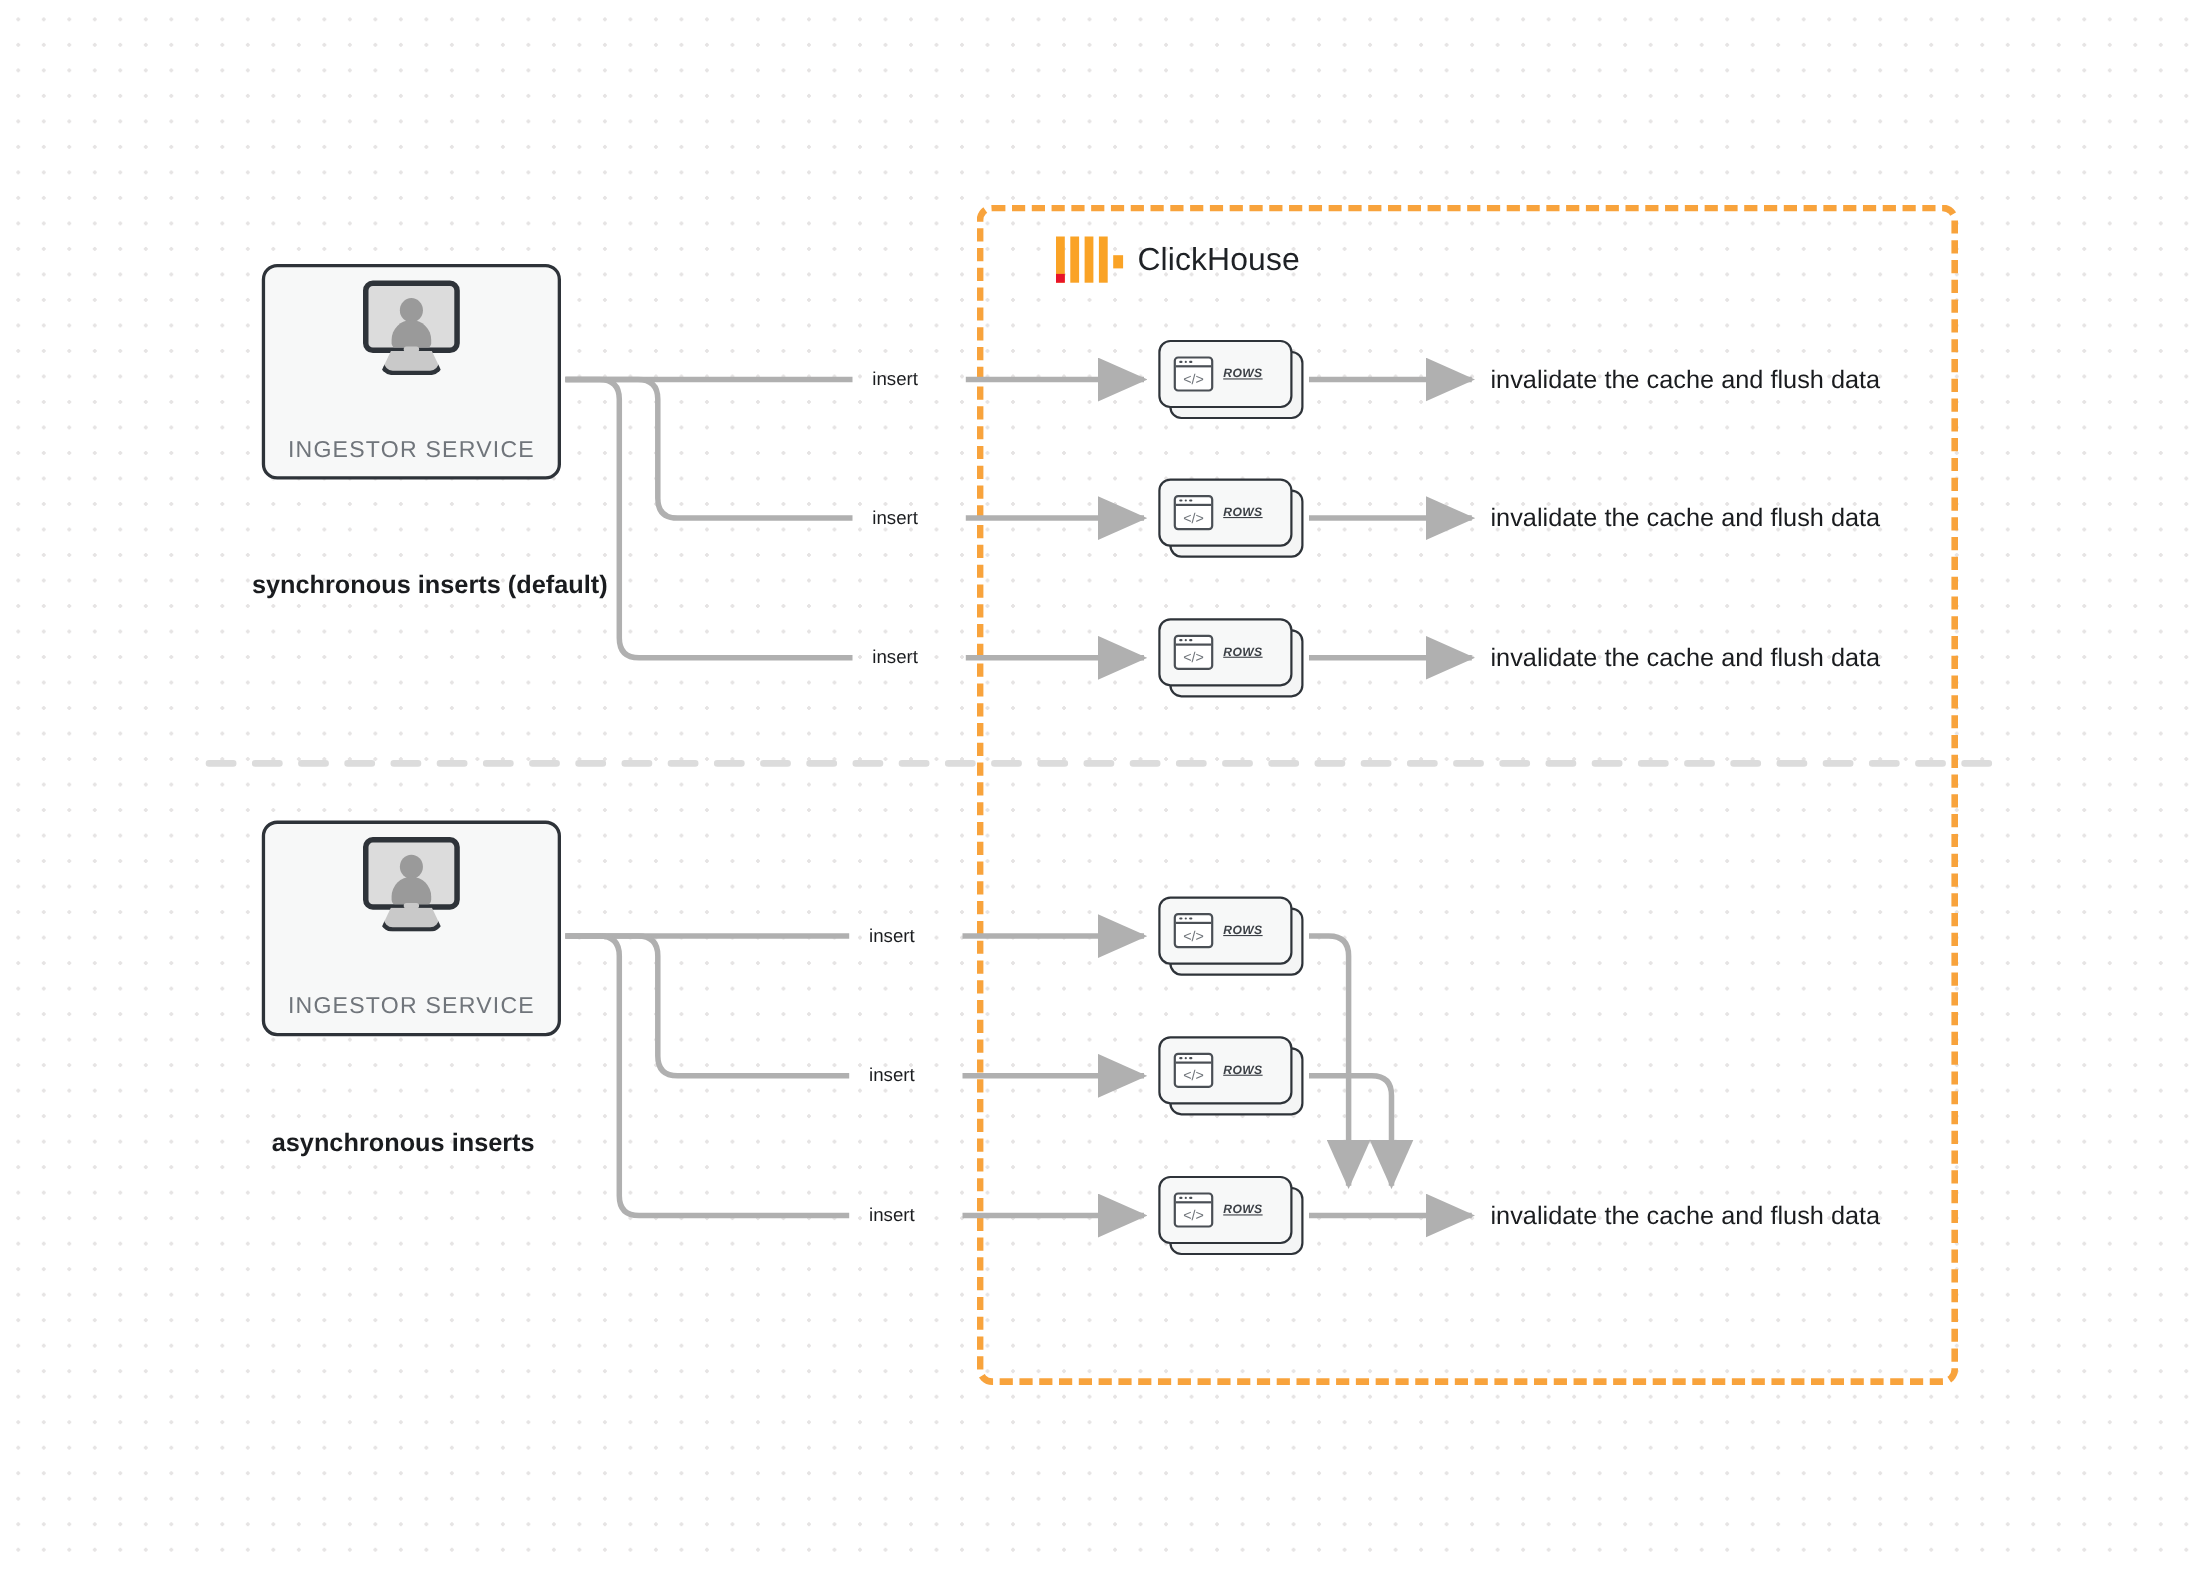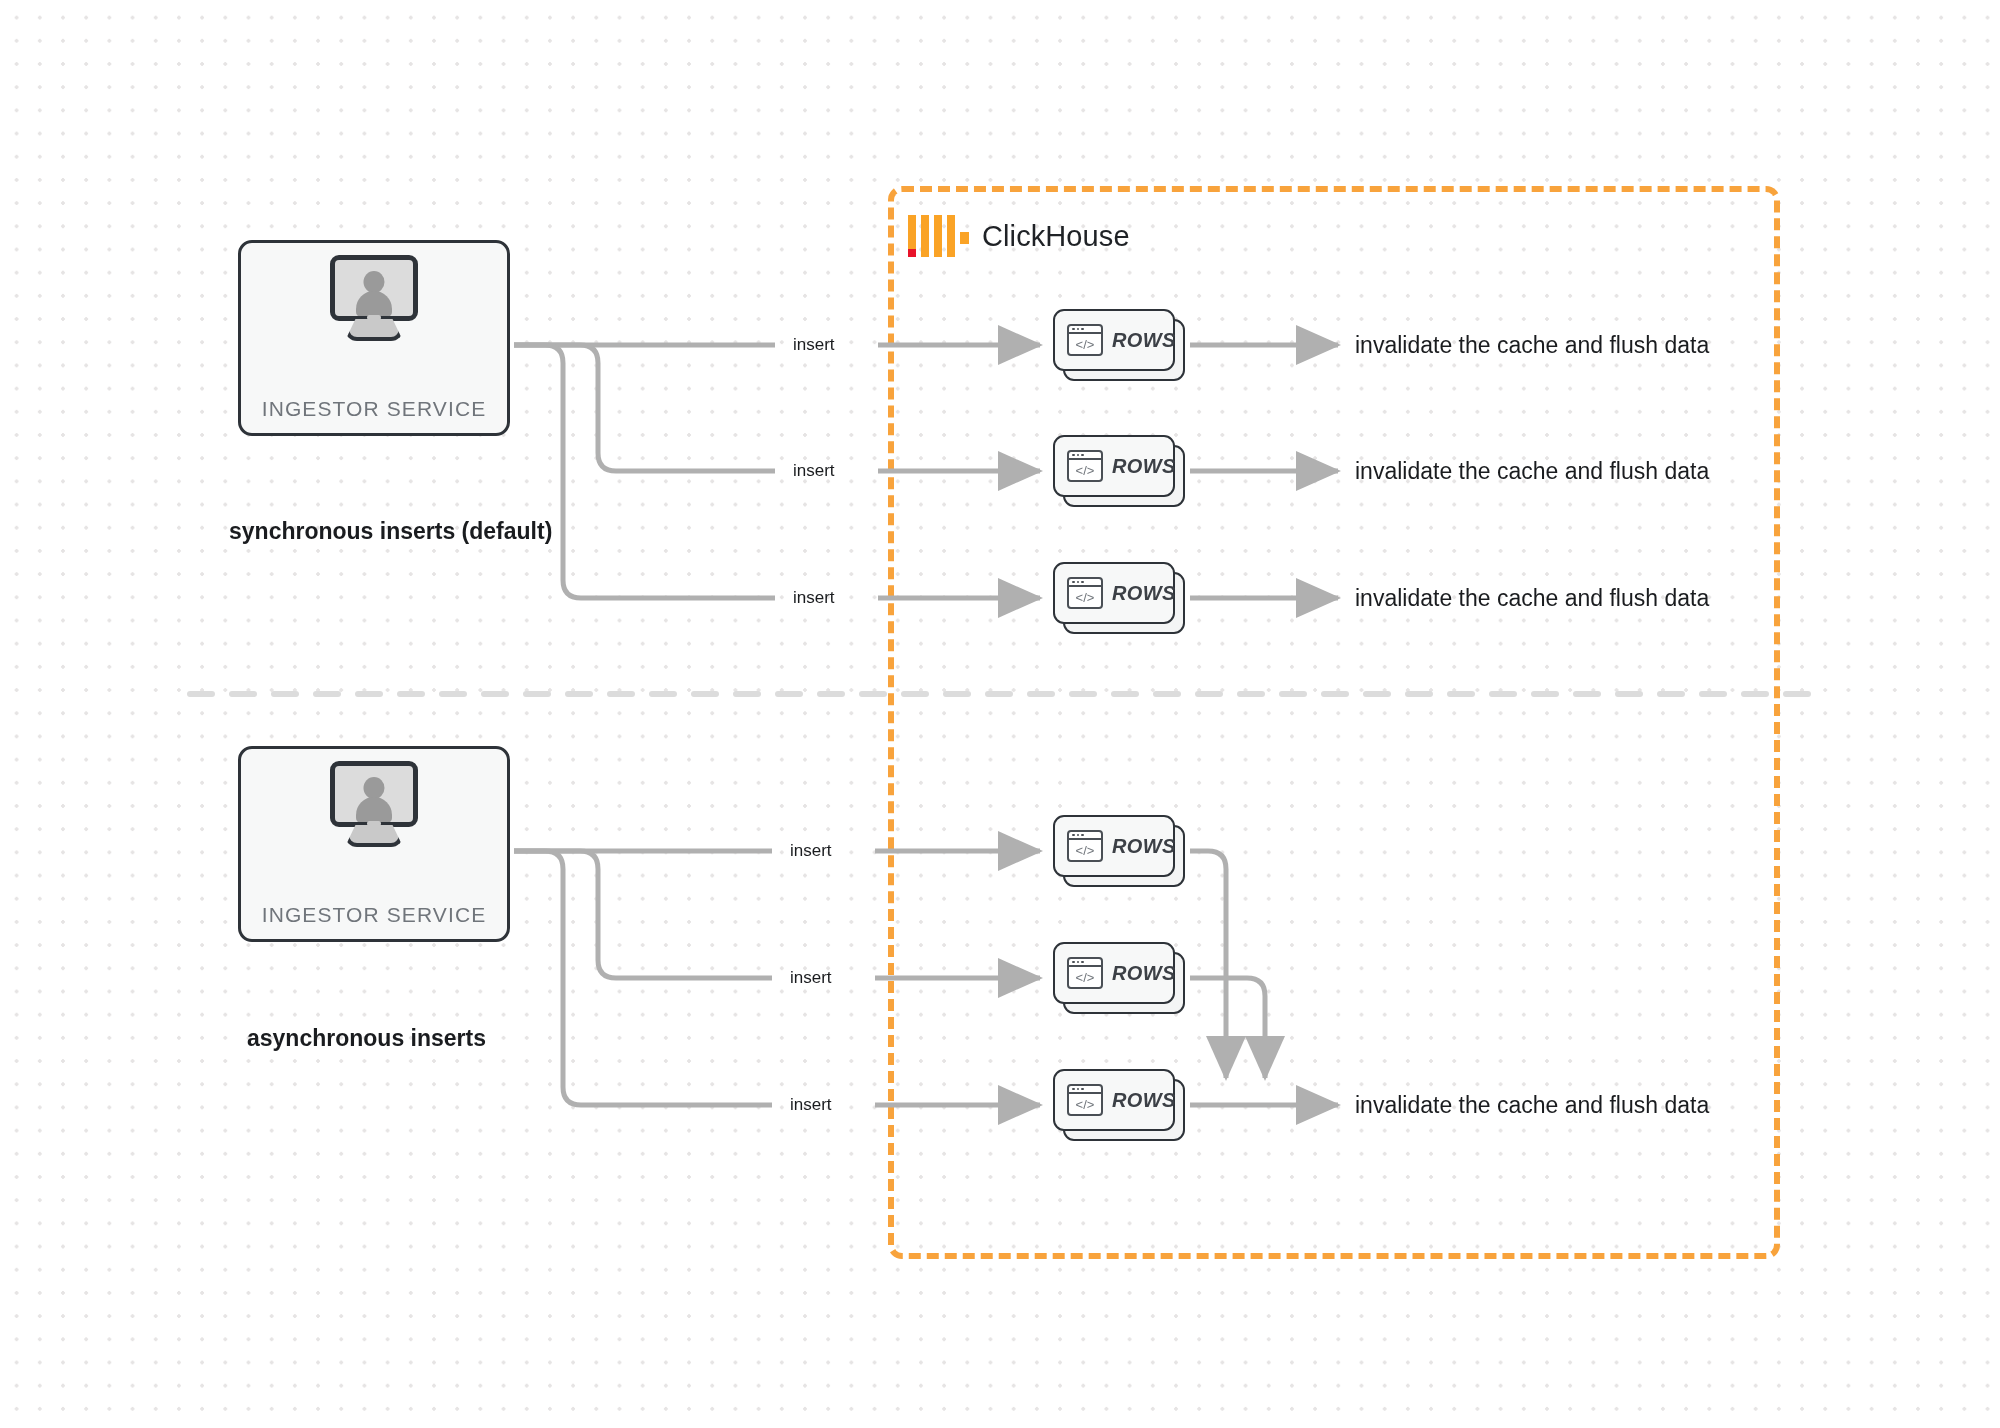--- a/index.html
+++ b/index.html
@@ -28,21 +28,21 @@
     width: 892px;
     height: 1073px;
     border: 6px dashed #f8a33c;
     border-radius: 14px;
     box-sizing: border-box;
   }
 
   
   .ch-brand {
     position: absolute;
-    left: 908px;
+    left: 960px;
     top: 215px;
     display: flex;
     align-items: center;
     gap: 22px;
   }
   .ch-logo { position: relative; width: 52px; height: 42px; }
   .ch-logo .bar {
     position: absolute;
     top: 0;
     width: 8px;
@@ -213,25 +213,26 @@
     left: 0; right: 0; top: 9px; bottom: 0;
     display: flex;
     align-items: center;
     justify-content: center;
     font-size: 13px;
     font-family: "Liberation Sans", "DejaVu Sans", sans-serif;
     color: #70757b;
     line-height: 1;
   }
   .rows-text {
-    font-size: 20px;
+    font-size: 11px;
     font-style: italic;
     font-weight: bold;
     color: #3c4046;
     letter-spacing: 0.4px;
+    text-decoration: underline;
   }
 
   
   .edge-label {
     position: absolute;
     font-size: 17px;
     color: #1a1c1f;
     white-space: nowrap;
     transform: translateY(-50%);
   }

